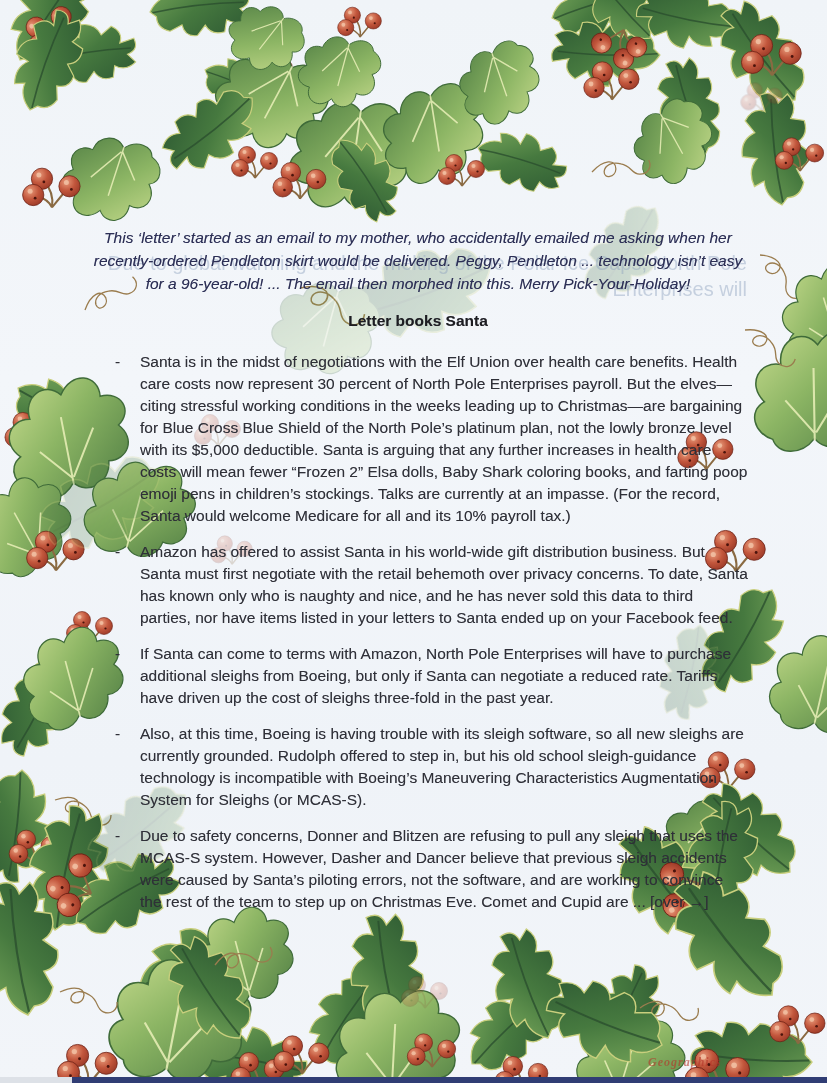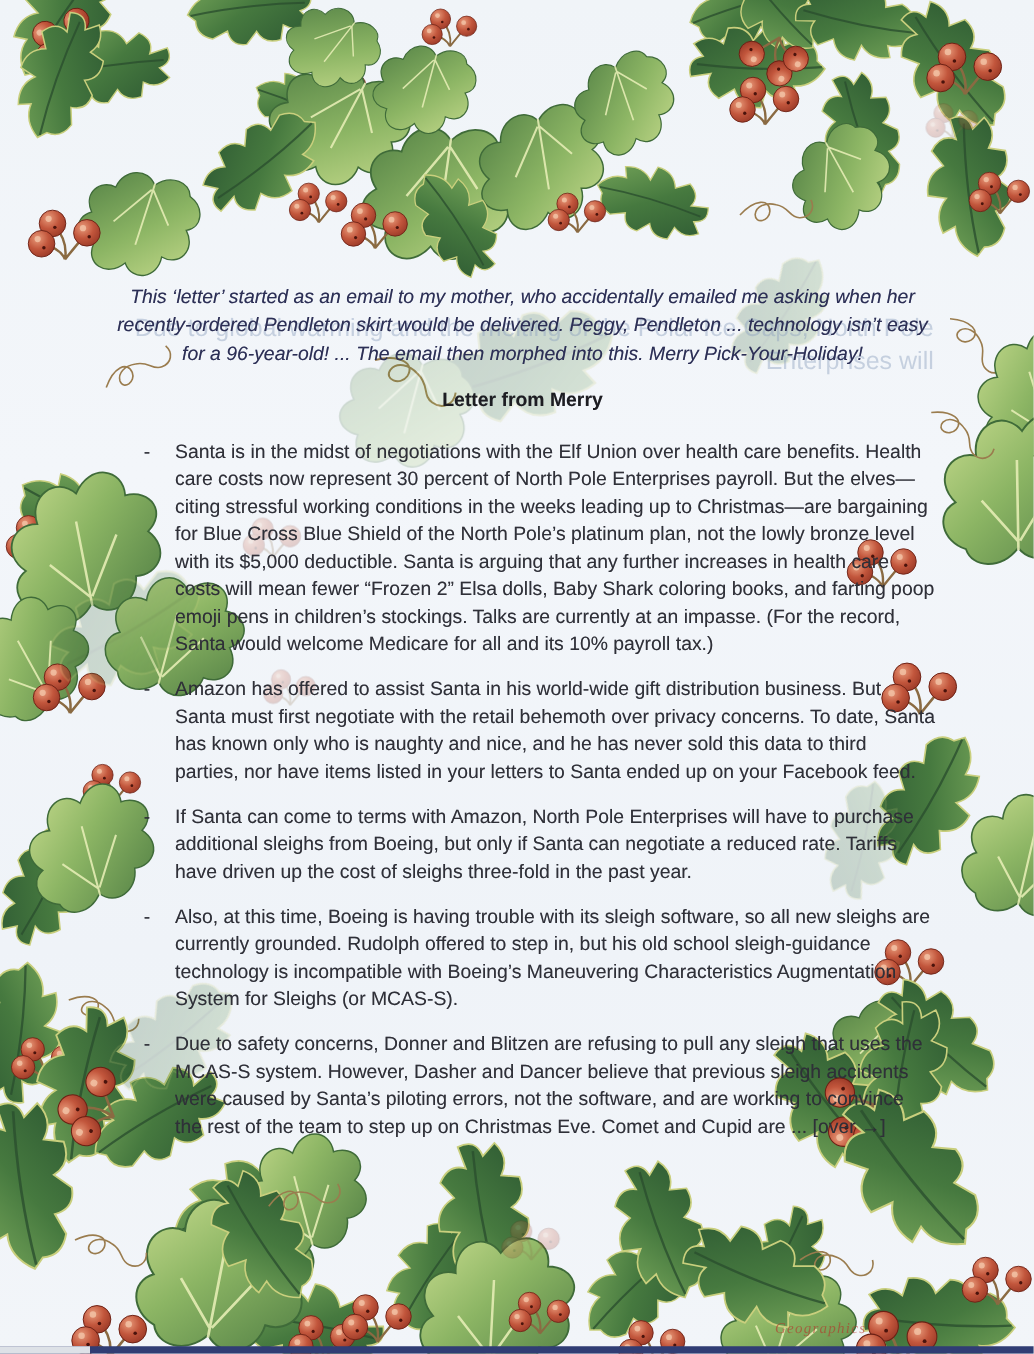--- a/index.html
+++ b/index.html
@@ -29,24 +29,24 @@
     font-style:italic;text-align:center;
     color:#2c2f55;line-height:23px;
     text-shadow:0 0 .5px rgba(40,45,90,.45);
   }
   .title{text-align:center;font-weight:bold;color:#1d1d22;margin-top:15px;}
   .opening{margin-top:20px;}
   ul.challenges{list-style:none;margin:19px 0 0 0;padding:0;}
   li.challenge{position:relative;padding-left:52px;margin-top:14px;}
   li.challenge .dash{position:absolute;left:27px;top:0;}
   .watermark{
-    position:absolute;left:620px;top:1055px;z-index:4;
+    position:absolute;left:648px;top:1055px;z-index:4;
     font-family:"Liberation Serif","DejaVu Serif",serif;
     font-style:italic;font-size:12px;color:#b5352a;opacity:.6;
-    letter-spacing:1px;pointer-events:none;
+    letter-spacing:1px;pointer-events:none;font-weight:bold;
   }
   .scan-edge{position:absolute;left:0;bottom:0;width:827px;height:6px;z-index:5;background:#303d74;}
   .scan-edge-left{position:absolute;left:0;bottom:0;width:72px;height:6px;z-index:6;background:#dde1e7;}
 </style>
 </head>
 <body>
 
 <div class="page">
 
   <svg class="deco" width="827" height="1083" viewBox="0 0 827 1083" aria-hidden="true">
@@ -222,21 +222,21 @@
       <use href="#berryCluster" transform="translate(762,95) scale(0.9)"></use>
     </g>
   </svg>
 
   <div class="ghost-block">
     <div>Due to global warming and the melting of the Polar Ice Caps, North Pole Enterprises will</div>
   </div>
 
   <div class="letter">
     <p class="intro" style="margin:0">This ‘letter’ started as an email to my mother, who accidentally emailed me asking when her recently-ordered Pendleton skirt would be delivered. Peggy, Pendleton ... technology isn’t easy for a 96-year-old! ... The email then morphed into this. Merry Pick-Your-Holiday!</p>
-    <p class="title" style="margin-bottom:0">Letter from Merry</p>
+    <p class="title" style="margin-bottom:0">Letter books Santa</p>
     <ul class="challenges">
       <li class="challenge">
         <span class="dash">-</span>
         <span>Santa is in the midst of negotiations with the Elf Union over health care benefits. Health care costs now represent 30 percent of North Pole Enterprises payroll. But the elves—citing stressful working conditions in the weeks leading up to Christmas—are bargaining for Blue Cross Blue Shield of the North Pole’s platinum plan, not the lowly bronze level with its $5,000 deductible. Santa is arguing that any further increases in health care costs will mean fewer “Frozen 2” Elsa dolls, Baby Shark coloring books, and farting poop emoji pens in children’s stockings. Talks are currently at an impasse. (For the record, Santa would welcome Medicare for all and its 10% payroll tax.)</span>
       </li>
       <li class="challenge">
         <span class="dash">-</span>
         <span>Amazon has offered to assist Santa in his world-wide gift distribution business. But Santa must first negotiate with the retail behemoth over privacy concerns. To date, Santa has known only who is naughty and nice, and he has never sold this data to third parties, nor have items listed in your letters to Santa ended up on your Facebook feed.</span>
       </li>
       <li class="challenge">

